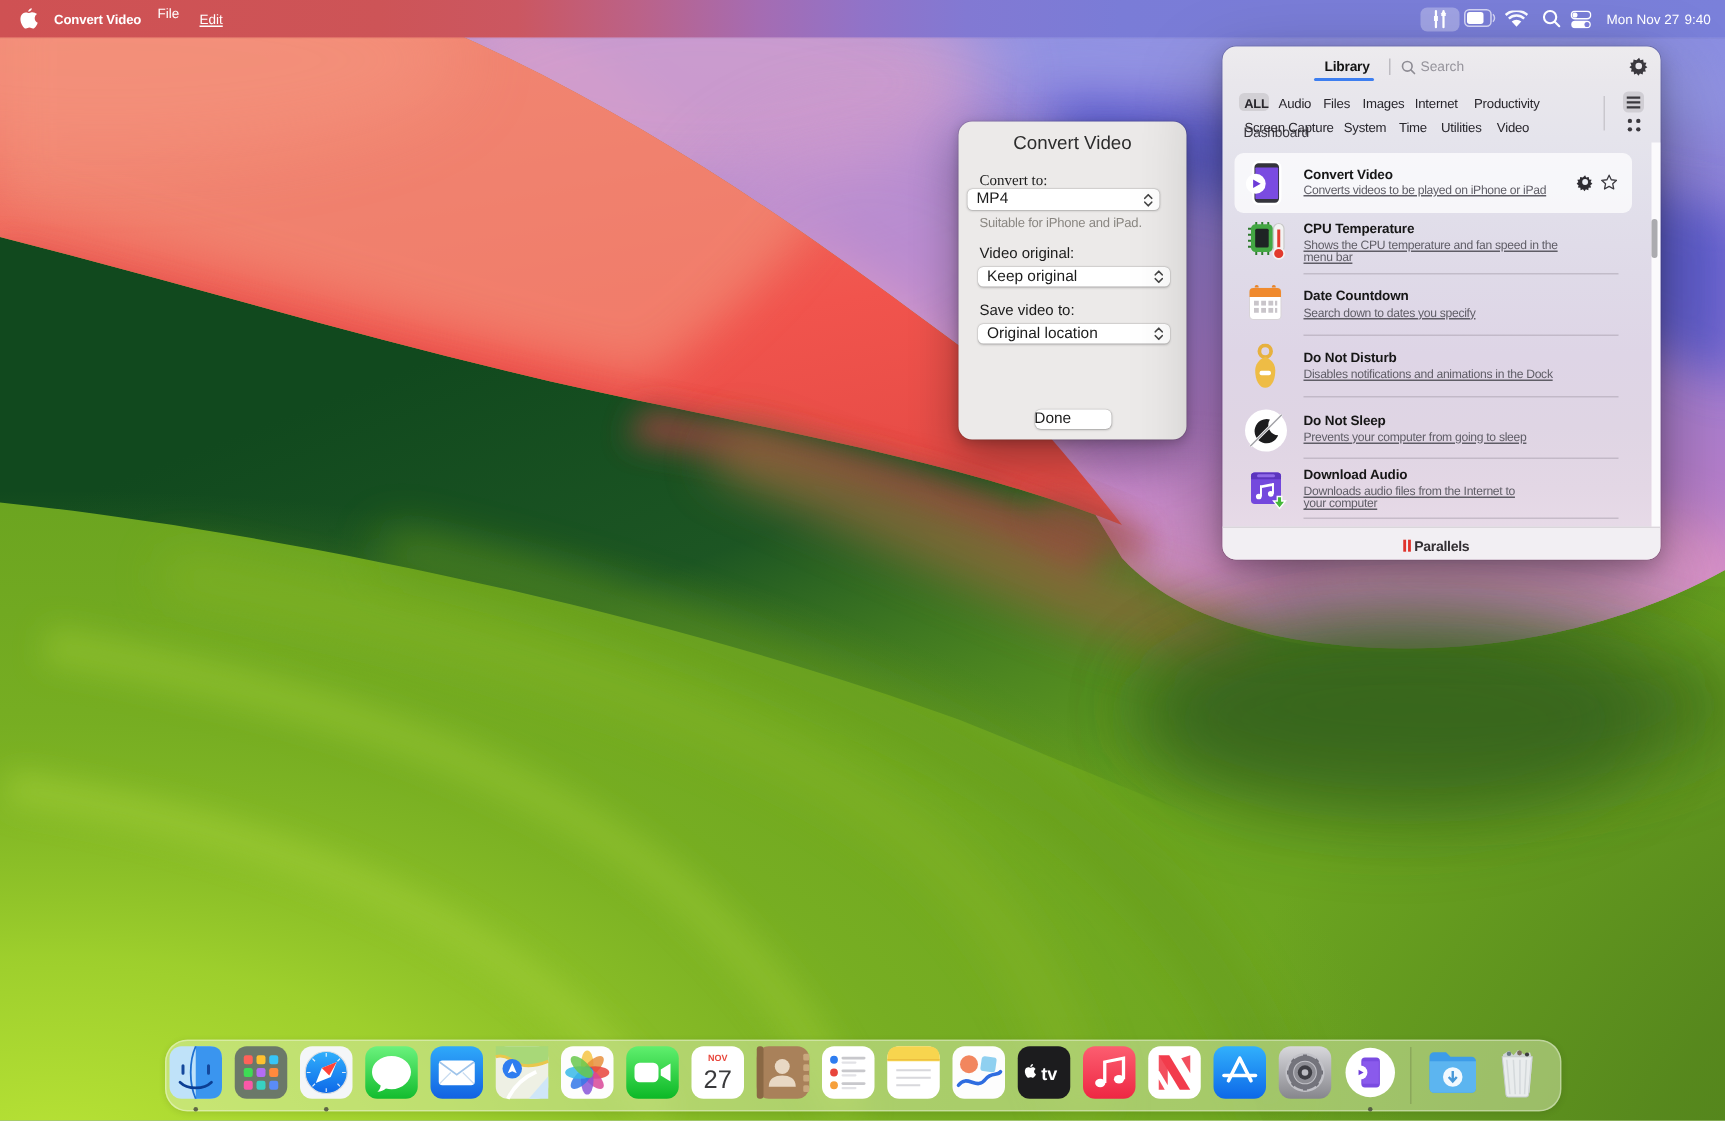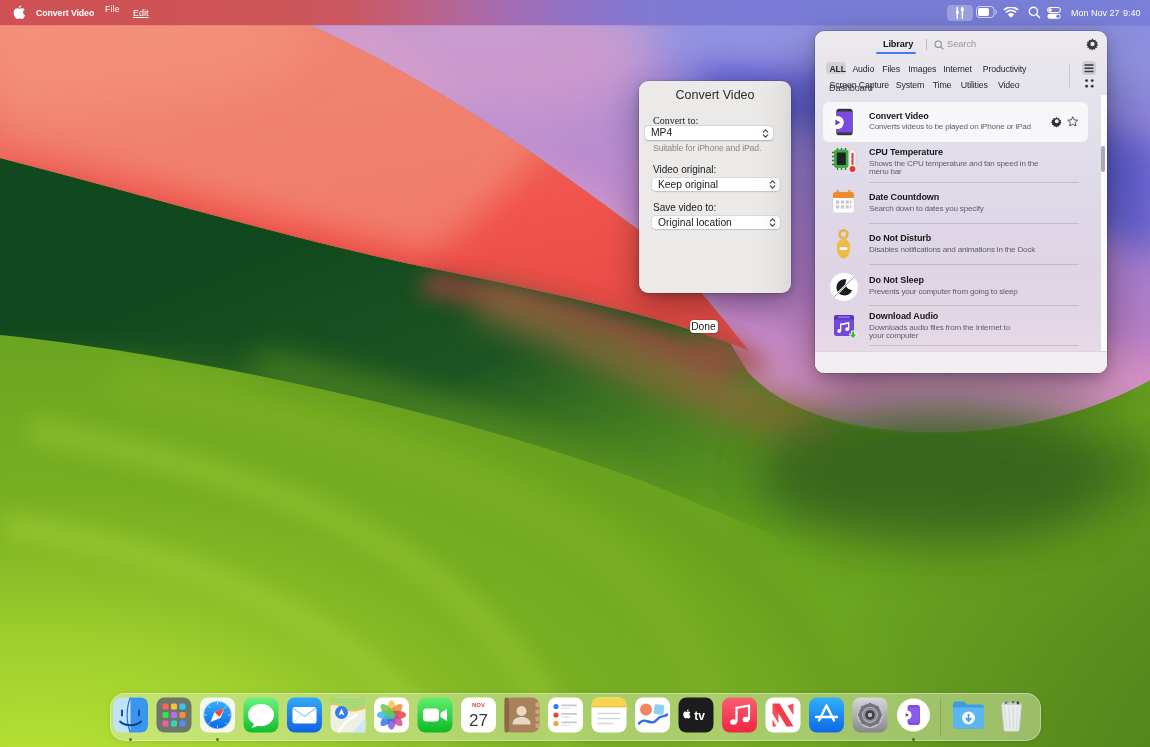--- a/index.html
+++ b/index.html
@@ -4,21 +4,21 @@
 <style>
   html,body{margin:0;padding:0;width:1150px;height:747px;overflow:hidden;font-family:"Liberation Sans",sans-serif;}
   #stage{position:relative;width:1150px;height:747px;overflow:hidden;}
   .abs{position:absolute;}
 
   .dsel{width:128px;height:13.5px;background:#fff;border-radius:3.5px;line-height:13.5px;padding-left:6px;box-sizing:border-box;
     box-shadow:0 0.5px 1.5px rgba(0,0,0,0.22), 0 0 0 0.5px rgba(0,0,0,0.07);}
   .chev{position:absolute;right:4px;top:2.5px;}
   .fl{font-size:8.8px;color:#28262c;letter-spacing:-0.15px;}
   .ptitle{position:absolute;left:54px;font-size:9px;font-weight:600;color:#161616;letter-spacing:-0.1px;}
-  .psub{position:absolute;left:54px;font-size:8.1px;color:#5f5d66;line-height:8.6px;letter-spacing:-0.2px;}
+  .psub{position:absolute;left:54px;font-size:8.1px;color:#5f5d66;line-height:8.6px;letter-spacing:-0.2px;text-decoration:underline;}
   .pdiv{position:absolute;left:54px;width:210px;height:1px;background:rgba(160,150,165,0.45);}
 </style>
 </head>
 <body>
 <div id="stage">
 
 <svg class="abs" style="left:0;top:0;" width="1150" height="747" viewBox="0 0 1150 747">
  <defs>
   <linearGradient id="purp" x1="0.62" y1="0" x2="0.38" y2="1">
     <stop offset="0" stop-color="#8b8ee1"></stop>
@@ -162,22 +162,22 @@
   <div class="abs" style="left:14px;top:82.5px;font-size:10px;">Video original:</div>
   <div class="dsel abs" style="left:13px;top:96.5px;">Keep original<svg class="chev" width="7" height="9" viewBox="0 0 7 9">
           <path d="M1.2,3.2 L3.5,0.8 L5.8,3.2" stroke="#444" stroke-width="1.1" fill="none" stroke-linecap="round" stroke-linejoin="round"></path>
           <path d="M1.2,5.8 L3.5,8.2 L5.8,5.8" stroke="#444" stroke-width="1.1" fill="none" stroke-linecap="round" stroke-linejoin="round"></path>
         </svg></div>
   <div class="abs" style="left:14px;top:121px;font-size:10px;">Save video to:</div>
   <div class="dsel abs" style="left:13px;top:134.5px;">Original location<svg class="chev" width="7" height="9" viewBox="0 0 7 9">
           <path d="M1.2,3.2 L3.5,0.8 L5.8,3.2" stroke="#444" stroke-width="1.1" fill="none" stroke-linecap="round" stroke-linejoin="round"></path>
           <path d="M1.2,5.8 L3.5,8.2 L5.8,5.8" stroke="#444" stroke-width="1.1" fill="none" stroke-linecap="round" stroke-linejoin="round"></path>
         </svg></div>
-  <div class="abs" style="left:50.5px;top:191.5px;width:28px;height:13px;background:#fff;border-radius:4px;
-   box-shadow:0 0.5px 1.5px rgba(0,0,0,0.25), 0 0 0 0.5px rgba(0,0,0,0.08);text-align:center;line-height:13px;margin-top:47px;">Done</div>
+  <div class="abs" style="left:50.5px;top:191.5px;width:51px;height:13px;background:#fff;border-radius:4px;
+   box-shadow:0 0.5px 1.5px rgba(0,0,0,0.25), 0 0 0 0.5px rgba(0,0,0,0.08);line-height:13px;">Done</div>
 </div>
 
 <div class="abs" id="panel" style="left:815px;top:30.5px;width:292px;height:342px;border-radius:9px;overflow:hidden;z-index:20;
  background:linear-gradient(180deg,#edebee 0%,#e9e7ec 7%,#e5e4ec 18%,#e2e0eb 28%,#dfdae8 44%,#ded5e6 60%,#dfd5e4 74%,#e3d7e5 86%,#e8dbe8 96%,#e9dce9 100%);
  box-shadow:0 22px 55px rgba(0,0,0,0.38), 0 4px 14px rgba(0,0,0,0.22), 0 0 0 0.5px rgba(0,0,0,0.22);">
 
   <span class="abs" style="left:14px;top:8.5px;font-size:9.2px;letter-spacing:-0.15px;color:#3c3a40;margin-top:44px;">Dashboard</span>
   <span class="abs" style="left:68px;top:8.5px;font-size:9.2px;letter-spacing:-0.15px;font-weight:600;color:#141414;">Library</span>
   <div class="abs" style="left:60.5px;top:21.3px;width:40px;height:2px;border-radius:1px;background:#3d7ef0;"></div>
   <div class="abs" style="left:111px;top:8px;width:1px;height:11px;background:#bdbbc1;"></div>
@@ -303,20 +303,27 @@
       <path d="M8.2,9.5 L16.2,8 L16.2,9.8 L8.2,11.3 Z"></path>
       <rect x="7" y="9.5" width="1.3" height="7.5"></rect>
       <rect x="15" y="8.2" width="1.3" height="7"></rect>
       <circle cx="6.2" cy="17" r="1.9"></circle>
           <circle cx="14.2" cy="15.2" r="1.9"></circle>
     </g>
     <path d="M18.5,17 L21.5,17 L21.5,20 L24,20 L20,25 L16,20 L18.5,20 Z" fill="#45b83a" stroke="#fff" stroke-width="0.9"></path>
   </svg>
 
   <div class="abs" style="left:0;top:320px;width:292px;height:22px;background:#f2eff3;border-top:1px solid #dad6db;"></div>
+  <div class="abs" style="left:0;top:325.5px;width:292px;text-align:center;">
+    <svg width="53" height="10" viewBox="0 0 53 10">
+      <rect x="0.5" y="0.8" width="1.9" height="8" fill="#e0332c"></rect>
+          <rect x="3.7" y="0.8" width="1.9" height="8" fill="#e0332c"></rect>
+      <text x="7.8" y="8.6" font-family="Liberation Sans" font-size="9.4" font-weight="bold" letter-spacing="-0.2" fill="#332f33">Parallels</text>
+    </svg>
+  </div>
 
   <div class="abs" style="left:285.5px;top:64px;width:6.5px;height:256px;background:#fbfafc;"></div>
   <div class="abs" style="left:286.3px;top:115.5px;width:4.2px;height:26px;background:#ababaf;border-radius:2.2px;"></div>
 </div>
 
 <div class="abs" style="left:110px;top:693px;width:931px;height:48px;border-radius:15px;
  background:rgba(225,240,185,0.48);box-shadow:inset 0 0 0 1px rgba(255,255,255,0.35), 0 1px 5px rgba(0,0,0,0.1);z-index:25;"></div>
 <div class="abs" style="left:940px;top:698px;width:1px;height:38px;background:rgba(80,90,50,0.25);z-index:26;"></div>
 <div class="abs" style="left:129px;top:737.5px;width:3px;height:3px;border-radius:2px;background:rgba(60,60,55,0.75);z-index:26;"></div>
 <div class="abs" style="left:216px;top:737.5px;width:3px;height:3px;border-radius:2px;background:rgba(60,60,55,0.75);z-index:26;"></div>

